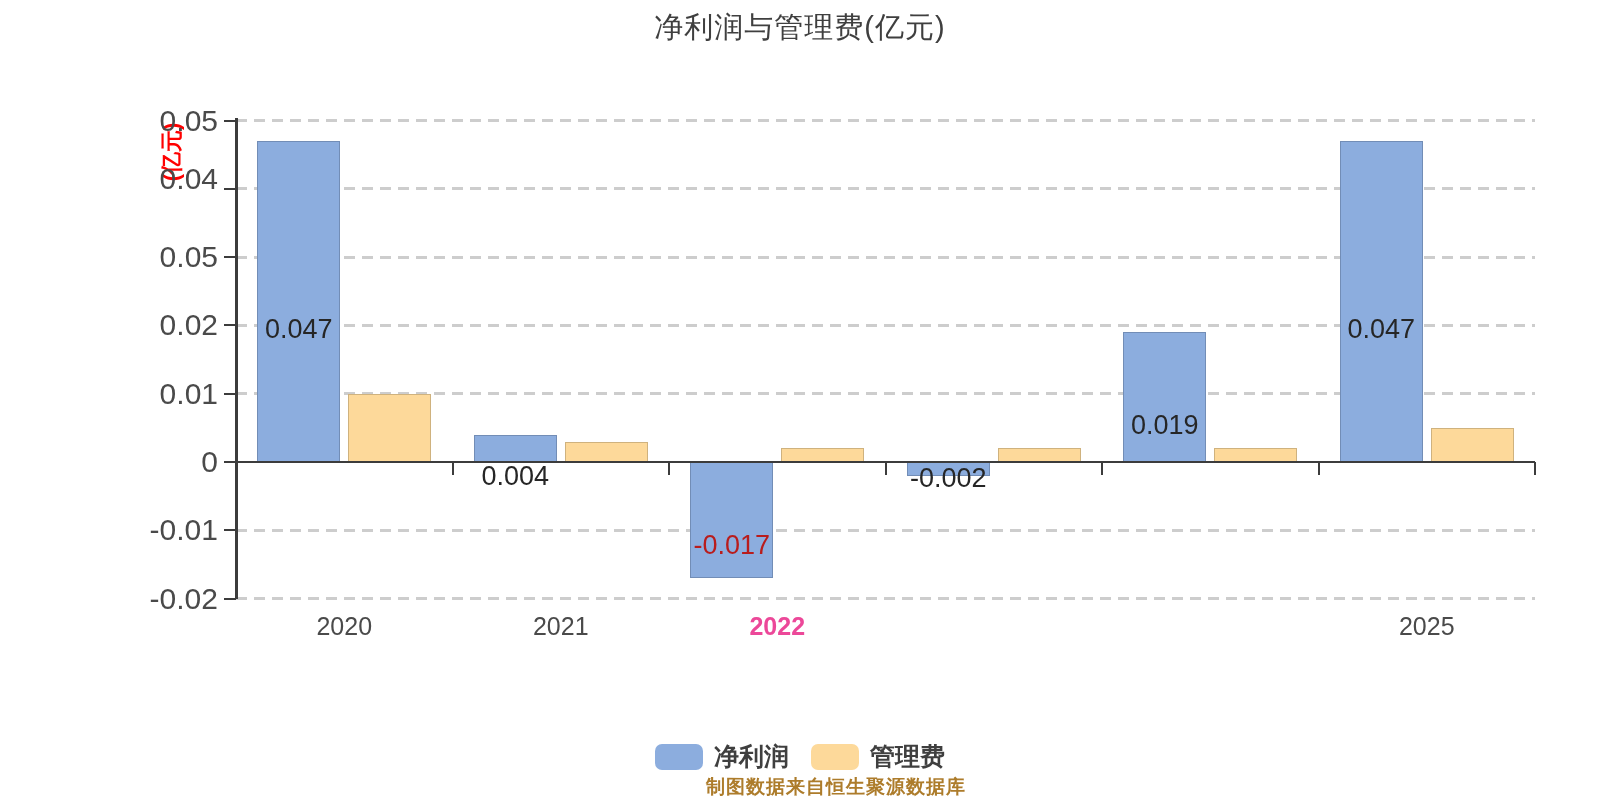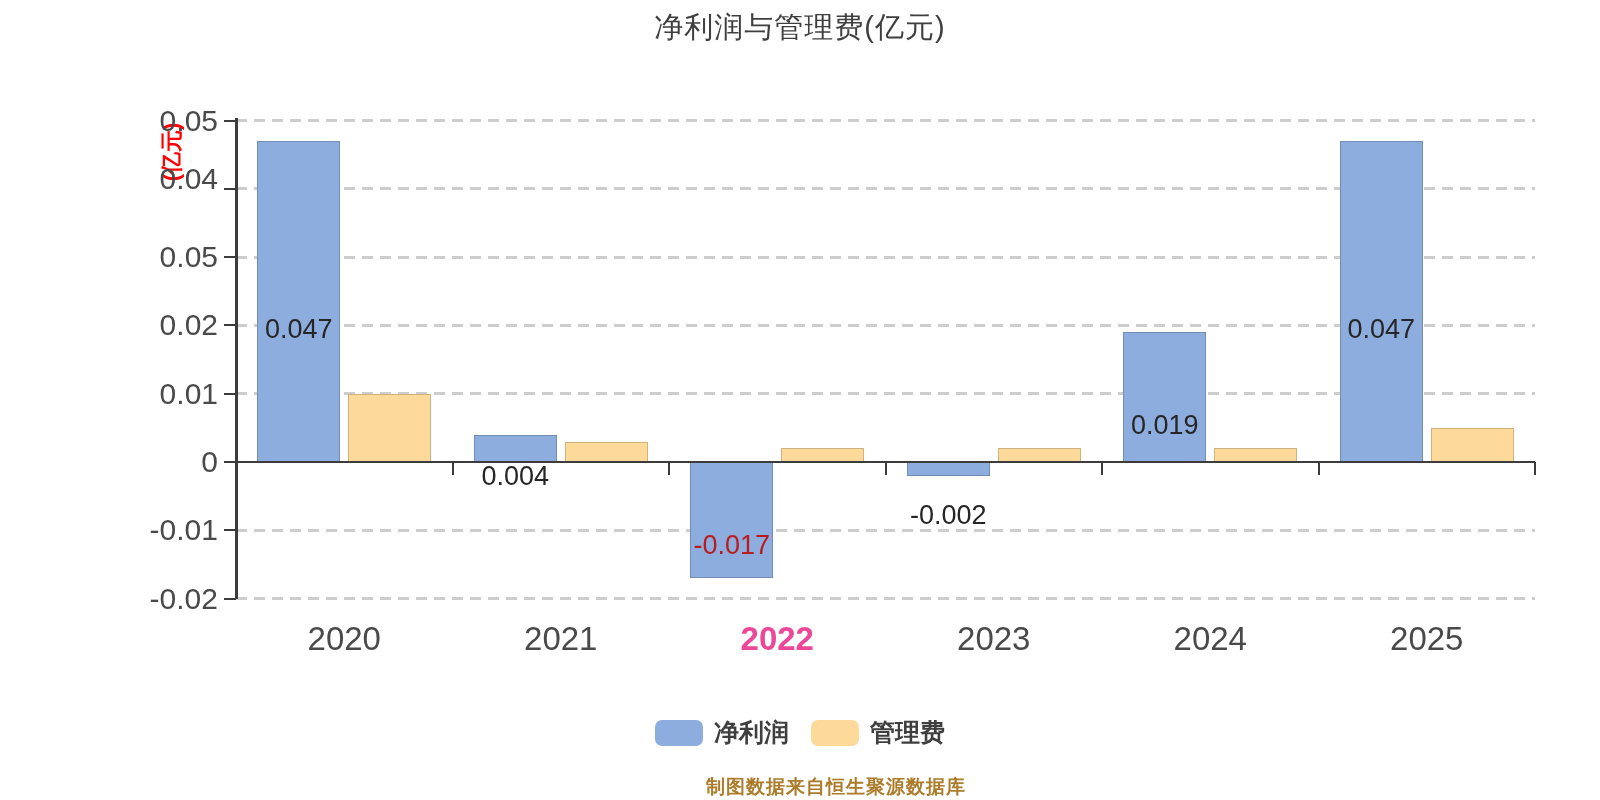--- a/index.html
+++ b/index.html
@@ -7,26 +7,26 @@
   .chart-root{position:relative;width:1600px;height:800px;background:#ffffff;overflow:hidden;}
   .chart-title{position:absolute;top:8px;left:0;width:100%;text-align:center;
     font-size:29px;font-weight:normal;color:#3F3F3F;letter-spacing:1px;}
   .y-unit{position:absolute;left:172px;top:152px;transform:translate(-50%,-50%) rotate(-90deg);
     transform-origin:center;font-size:22px;font-weight:bold;white-space:nowrap;}
   .plot{position:absolute;inset:0;}
   .plot div{position:absolute;box-sizing:border-box;}
   .grid{height:3px;background:repeating-linear-gradient(90deg,#CDCDCD 0 11px,transparent 11px 18px);}
   .axis{background:#3C3C3C;}
   .ylab{font-size:30px;color:#4A4A4A;line-height:28px;height:28px;text-align:right;}
-  .xlab{font-size:33px;color:#4A4A4A;text-align:center;line-height:30px;height:30px;margin-top:13px;}
+  .xlab{font-size:25px;color:#4A4A4A;text-align:center;line-height:30px;height:30px;}
   .barlabel{font-size:27px;color:#262626;white-space:nowrap;transform:translate(-50%,-50%);margin-top:28px;}
   .bar{border:1px solid rgba(0,0,0,0.18);}
   .legend{position:absolute;top:716px;left:0;width:100%;display:flex;justify-content:center;
     align-items:center;gap:22px;}
-  .legend-item{display:flex;align-items:center;gap:11px;}
+  .legend-item{display:flex;align-items:center;gap:11px;margin-top:24px;}
   .swatch{display:inline-block;width:48px;height:26px;border-radius:7px;}
   .legend-label{font-size:25px;font-weight:600;color:#3F3F3F;}
   .footer{position:absolute;top:774px;left:0;width:100%;text-align:center;
     font-size:19px;font-weight:bold;letter-spacing:1px;}
 </style>
 </head>
 <body>
 
 <div class="chart-root">
 
@@ -64,27 +64,25 @@
       <div class="xlab" style="left: 254.25px; top: 611px; width: 180px; color: rgb(74, 74, 74);">2020</div>
       <div class="bar" style="left: 473.75px; top: 434.68px; width: 83px; height: 27.32px; background: rgb(140, 173, 222);"></div>
       <div class="barlabel" style="left: 515.25px; top: 448.34px; color: rgb(38, 38, 38);">0.004</div>
       <div class="bar" style="left: 564.75px; top: 441.51px; width: 83px; height: 20.49px; background: rgb(253, 217, 154);"></div>
       <div class="xlab" style="left: 470.75px; top: 611px; width: 180px; color: rgb(74, 74, 74);">2021</div>
       <div class="bar" style="left: 690.25px; top: 462px; width: 83px; height: 116.11px; background: rgb(140, 173, 222);"></div>
       <div class="barlabel" style="left: 731.75px; top: 517px; color: #b91c1c;">-0.017</div>
       <div class="bar" style="left: 781.25px; top: 448.34px; width: 83px; height: 13.66px; background: rgb(253, 217, 154);"></div>
       <div class="xlab" style="left: 687.25px; top: 611px; width: 180px; color: #ec4899; font-weight: bold;">2022</div>
       <div class="bar" style="left: 906.75px; top: 462px; width: 83px; height: 13.66px; background: rgb(140, 173, 222);"></div>
-      <div class="barlabel" style="left: 948.25px; top: 487px; color: rgb(38, 38, 38);">-0.002</div>
+      <div class="barlabel" style="left: 948.25px; top: 450px; color: rgb(38, 38, 38);">-0.002</div>
       <div class="bar" style="left: 997.75px; top: 448.34px; width: 83px; height: 13.66px; background: rgb(253, 217, 154);"></div>
-      <div class="xlab" style="left: 903.75px; top: 611px; width: 180px; color: rgb(74, 74, 74);">2023</div>
       <div class="bar" style="left: 1123.25px; top: 332.23px; width: 83px; height: 129.77px; background: rgb(140, 173, 222);"></div>
       <div class="barlabel" style="left: 1164.75px; top: 397.115px; color: rgb(38, 38, 38);">0.019</div>
       <div class="bar" style="left: 1214.25px; top: 448.34px; width: 83px; height: 13.66px; background: rgb(253, 217, 154);"></div>
-      <div class="xlab" style="left: 1120.25px; top: 611px; width: 180px; color: rgb(74, 74, 74);">2024</div>
       <div class="bar" style="left: 1339.75px; top: 140.99px; width: 83px; height: 321.01px; background: rgb(140, 173, 222);"></div>
       <div class="barlabel" style="left: 1381.25px; top: 301.495px; color: rgb(38, 38, 38);">0.047</div>
       <div class="bar" style="left: 1430.75px; top: 427.85px; width: 83px; height: 34.15px; background: rgb(253, 217, 154);"></div>
       <div class="xlab" style="left: 1336.75px; top: 611px; width: 180px; color: rgb(74, 74, 74);">2025</div>
       <div class="axis" style="left: 235px; top: 118px; width: 3px; height: 481px;"></div>
       <div class="axis" style="left: 236px; top: 461px; width: 1299px; height: 2px;"></div>
       <div class="axis" style="left: 451.5px; top: 462px; width: 2px; height: 13px;"></div>
       <div class="axis" style="left: 668px; top: 462px; width: 2px; height: 13px;"></div>
       <div class="axis" style="left: 884.5px; top: 462px; width: 2px; height: 13px;"></div>
       <div class="axis" style="left: 1101px; top: 462px; width: 2px; height: 13px;"></div>

